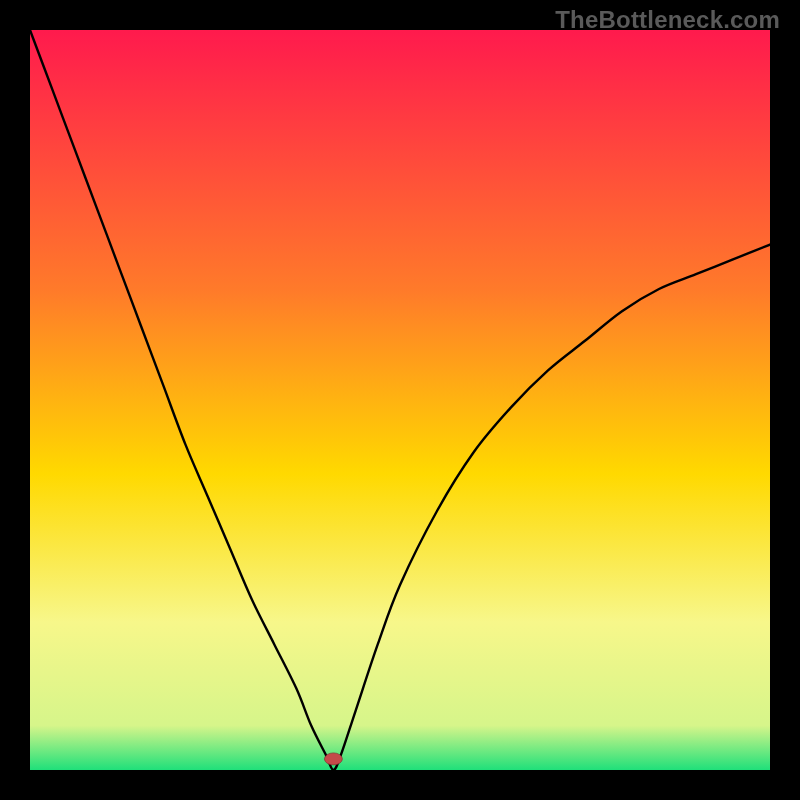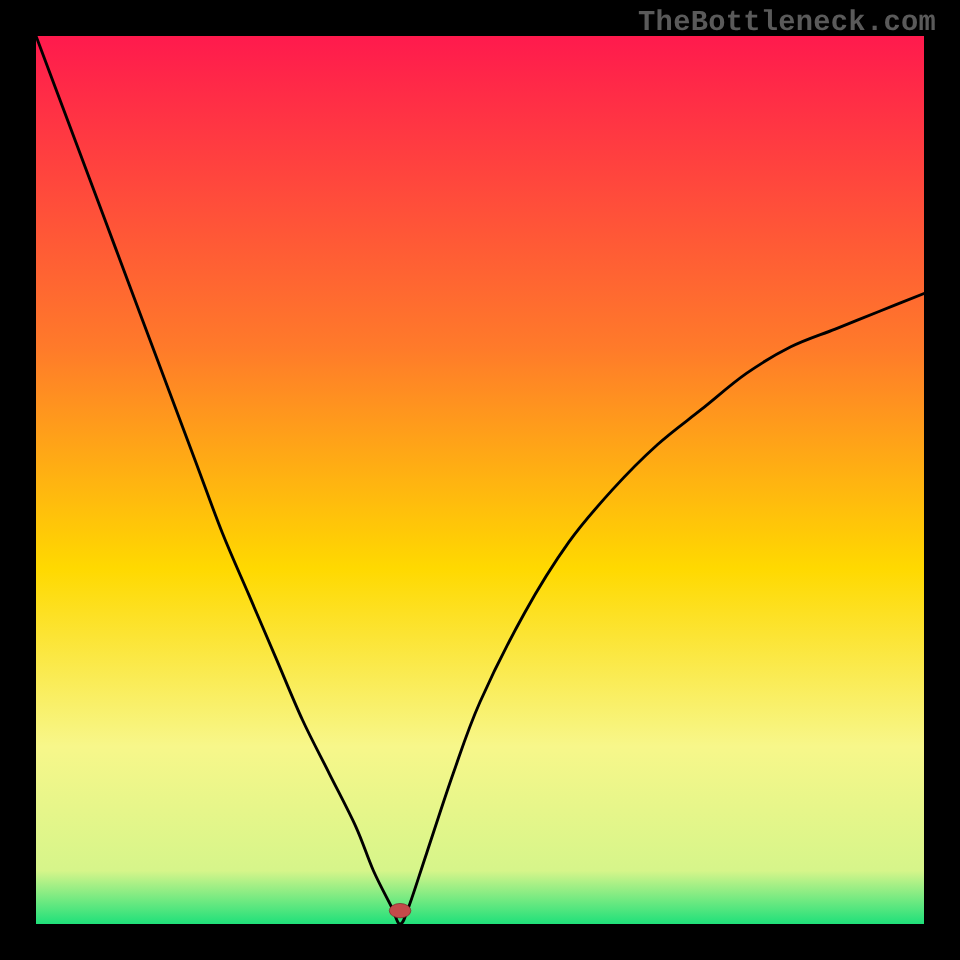--- a/index.html
+++ b/index.html
@@ -7,21 +7,21 @@
   .frame {
     position: relative;
     width: 800px;
     height: 800px;
     background: #000;
   }
   .watermark {
     position: absolute;
     top: 6px;
     right: 20px;
-    font-family: Liberation Mono, monospace;
+    font-family: Liberation Sans, sans-serif;
     font-size: 24px;
     font-weight: bold;
     color: #5a5a5a;
     letter-spacing: 0.2px;
     z-index: 10;
   }
   .plot {
     position: absolute;
     left: 30px;
     top: 30px;

